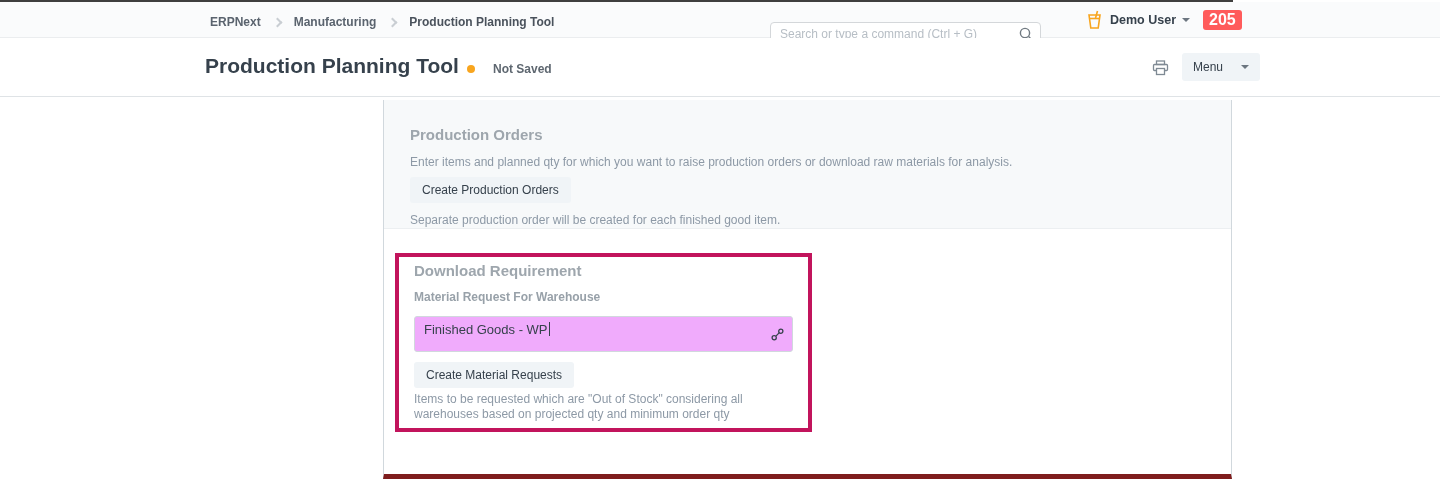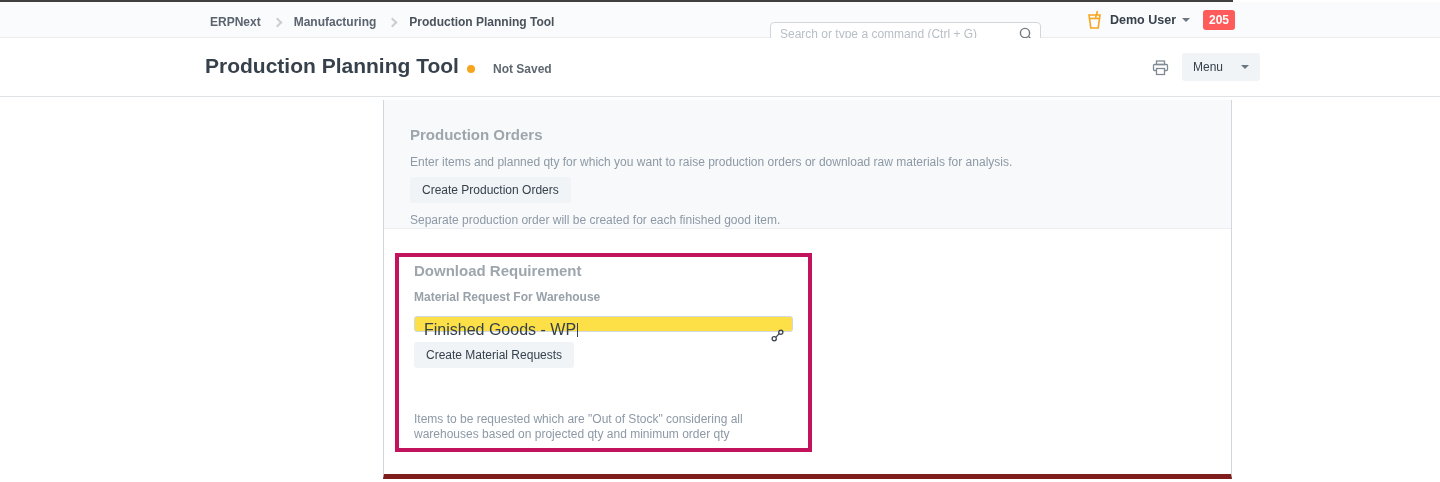--- a/index.html
+++ b/index.html
@@ -12,46 +12,46 @@
   .crumb.current { color:#4a525c; }
   .chev { width:7px; height:7px; border-top:2px solid #c9ced3; border-right:2px solid #c9ced3; transform:rotate(45deg); display:inline-block; }
   .search-wrap { position:absolute; left:770px; top:20px; width:271px; height:23px; background:#fff; border:1px solid #d4d7da; border-radius:4px; }
   .search-wrap input { position:absolute; left:0; top:0; width:100%; height:100%; border:none; outline:none; background:transparent; padding:0 26px 0 9px; font-size:12px; color:#4a525c; font-family:inherit; }
   .search-wrap input::placeholder { color:#b7bec5; }
   .search-icon { position:absolute; right:7px; top:4px; }
   .avatar-icon { position:absolute; left:1084px; top:7px; }
   .user-menu { position:absolute; left:1110px; top:0; height:36px; display:flex; align-items:center; gap:6px; cursor:pointer; }
   .user-name { font-size:12.5px; font-weight:bold; color:#36414c; }
   .caret { width:0; height:0; border-left:4px solid transparent; border-right:4px solid transparent; border-top:4px solid #6c7680; display:inline-block; }
-  .count-badge { position:absolute; left:1203px; top:8px; height:20px; min-width:30px; background:#ff5b5b; color:#fff; font-size:12px; font-weight:bold; border-radius:3px; text-align:center; line-height:20px; padding:0 6px; cursor:pointer; }
+  .count-badge { position:absolute; left:1203px; top:8px; height:20px; min-width:30px; background:#ff5b5b; color:#fff; font-size:16px; font-weight:bold; border-radius:3px; text-align:center; line-height:20px; padding:0 6px; cursor:pointer; }
   
   .page-head { position:absolute; top:38px; left:0; width:1440px; height:59px; background:#fff; border-bottom:1px solid #dfe3e6; }
   .page-title { position:absolute; left:205px; top:16px; font-size:21px; font-weight:bold; color:#36414c; }
   .indicator { position:absolute; left:467px; top:24px; display:flex; align-items:center; gap:18px; }
   .dot { width:8px; height:8px; border-radius:50%; background:#f8a51e; }
   .indicator-text { font-size:12px; font-weight:bold; color:#5e6770; }
   .print-btn { position:absolute; left:1150px; top:20px; cursor:pointer; padding:2px; }
   .menu-btn { position:absolute; left:1182px; top:15px; height:28px; background:#f0f4f7; border:none; border-radius:3px; font-size:12px; color:#36414c; font-family:inherit; padding:0 11px; display:flex; align-items:center; gap:18px; cursor:pointer; }
   
   .card { position:absolute; top:100px; left:383px; width:849px; height:379px; border-left:1px solid #d1d8dd; border-right:1px solid #d1d8dd; border-bottom:5px solid #7f1d1d; background:#fff; }
   .section-po { background:#f7f9fa; height:129px; padding:26px 26px 0; border-bottom:1px solid #eceff1; }
   .sec-heading { font-size:15px; font-weight:bold; color:#9ea6ad; margin-bottom:10px; }
   .desc { font-size:12px; color:#8d99a6; line-height:18px; margin-bottom:6px; }
   .btn { display:inline-block; background:#f0f4f7; border:none; border-radius:3px; color:#36414c; font-size:12px; font-family:inherit; padding:6px 12px; cursor:pointer; line-height:14px; }
   .section-po .btn { margin-bottom:8px; }
   .section-mr { padding:0 26px 0; }
   .highlight-box { margin:24px 0 4px -15px; width:417px; border:4px solid #c2145c; padding:5px 15px 6px; }
   .highlight-box .sec-heading { margin-bottom:11px; }
   .field-label { font-size:12px; font-weight:bold; color:#98a1a9; margin-bottom:12px; }
-  .fake-input { position:relative; width:100%; height:16px; border:1px solid #d1d8dd; border-radius:3px; background:#fde047; font-size:16px; color:#36414c; line-height:26px; padding:0 28px 0 9px; cursor:text; }
+  .fake-input { position:relative; width:100%; height:36px; border:1px solid #d1d8dd; border-radius:3px; background:#f0abfc; font-size:13px; color:#36414c; line-height:26px; padding:0 28px 0 9px; cursor:text; }
   .text-caret { display:inline-block; width:1px; height:14px; background:#36414c; vertical-align:-2px; margin-left:1px; }
   .link-icon { position:absolute; right:8px; top:7px; cursor:pointer; }
   .highlight-box .btn { margin:10px 0 4px; }
   .note { font-size:12px; color:#8d99a6; line-height:15px; }
-  .note.box-note { width:380px;margin-top:40px; }
+  .note.box-note { width:380px; }
   .dl-row { margin-top:4px; }
   .dl-note { margin-top:7px; line-height:16px; }
 </style>
 </head>
 <body>
 
 <div class="top-line"></div>
 
 <header class="navbar">
   <nav class="breadcrumb">

